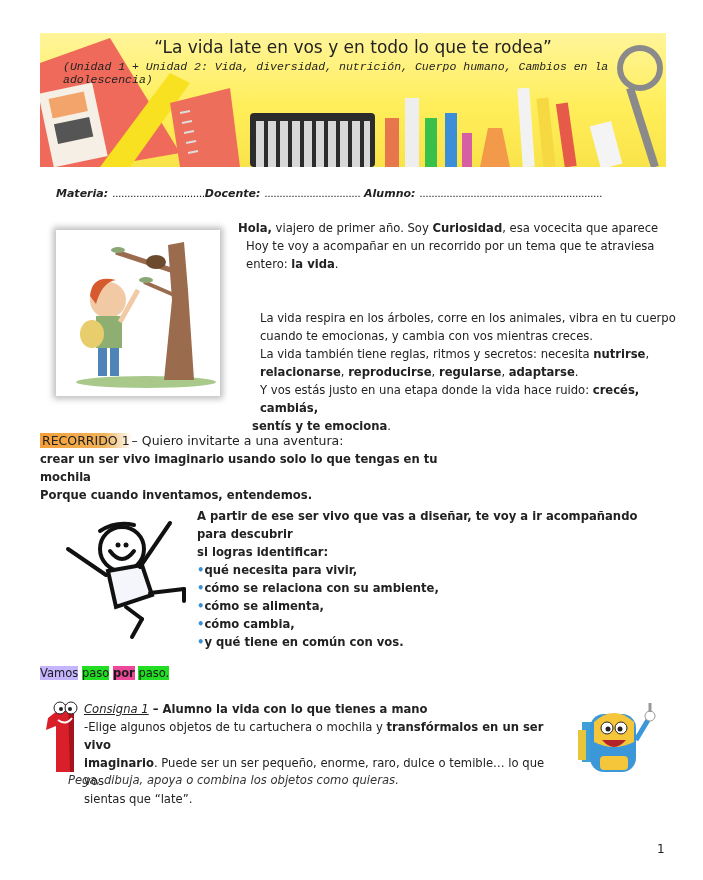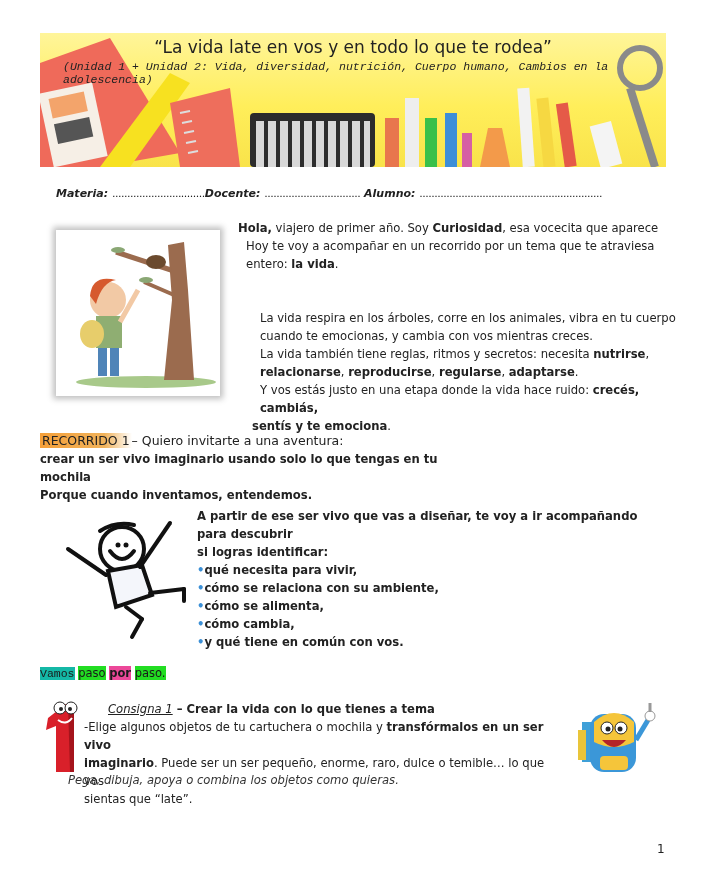--- a/index.html
+++ b/index.html
@@ -33,27 +33,27 @@
   
   #recorrido { left:40px; top:432px; width:440px; }
   #recorrido .head { font-size:12.5px; }
   .orange-mark { background:linear-gradient(90deg,#f5a03a,#f0b25a 70%,rgba(255,255,255,0)); padding:0 2px; }
 
   #stick-img { left:60px; top:515px; width:128px; height:126px; }
   #goals { left:197px; top:507px; width:470px; }
   .bullet { color:#3b8fd6; font-weight:bold; }
 
   #vamos { left:40px; top:666px; font-size:11.5px; }
-  .hl-yellow { background:#14b8a6;font-family:Liberation Mono, monospace; }
+  .hl-yellow { background:#c4b5fd; }
   .hl-green { background:#22dd22; }
   .hl-cyan { background:#ec4899;font-weight:bold; }
 
   #num-one { left:38px; top:698px; width:46px; height:76px; }
   #consigna { left:84px; top:700px; width:480px; }
-  #consigna .c-title u { font-style:italic;margin-left:24px; }
+  #consigna .c-title u { font-style:italic; }
   #pega { left:40px; top:773px; font-size:11.6px; font-style:italic; color:#333;margin-left:28px; }
   #backpack { left:570px; top:700px; width:90px; height:76px; }
 
   #page-num { left:657px; top:842px; font-size:12px; color:#222; }
 </style>
 </head>
 <body>
 
 <div id="banner" class="abs">
   <svg class="stripe" width="626" height="134" viewBox="0 0 626 134" style="position:absolute;left:0;top:0;">
@@ -201,21 +201,21 @@
     <polygon points="30,6 36,6 36,74 32,74" fill="#a5141c"></polygon>
     <circle cx="22" cy="10" r="6" fill="#fff" stroke="#222" stroke-width="1"></circle>
     <circle cx="33" cy="10" r="6" fill="#fff" stroke="#222" stroke-width="1"></circle>
     <circle cx="23" cy="11" r="2" fill="#222"></circle>
       <circle cx="32" cy="11" r="2" fill="#222"></circle>
     <path d="M20,22 Q28,28 34,20" stroke="#fff" stroke-width="2" fill="none"></path>
   </svg>
 </div>
 
 <div id="consigna" class="abs body-text">
-  <div class="c-title"><u>Consigna 1</u><b> – Crear la vida con lo que tienes a tema</b></div>
+  <div class="c-title"><u>Consigna 1</u><b> – Alumno la vida con lo que tienes a mano</b></div>
   <div><span>-Elige algunos objetos de tu cartuchera o mochila y </span><b>transfórmalos en un ser vivo</b></div>
   <div><b>imaginario</b><span>. Puede ser un ser pequeño, enorme, raro, dulce o temible… lo que vos</span></div>
   <div>sientas que “late”.</div>
 </div>
 <div id="pega" class="abs">Pega, dibuja, apoya o combina los objetos como quieras.</div>
 
 <div id="backpack" class="abs">
   <svg width="90" height="76" viewBox="0 0 90 76">
     <rect x="12" y="22" width="14" height="40" fill="#3fa0d8"></rect>
     <rect x="8" y="30" width="8" height="30" fill="#e9c53a"></rect>

